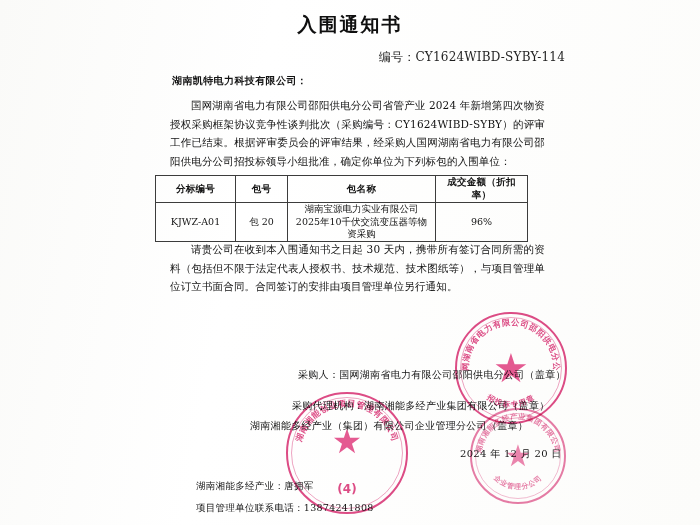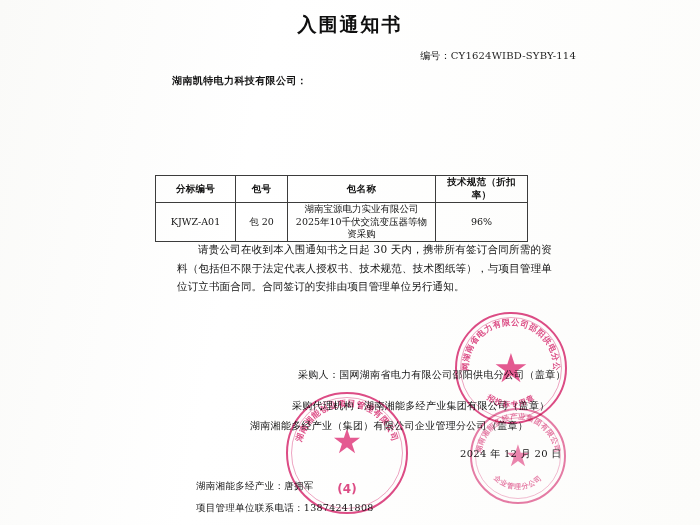--- a/index.html
+++ b/index.html
@@ -40,23 +40,23 @@
     width: 700px;
     text-align: center;
     font-family: "DejaVu Sans", "Liberation Sans", sans-serif;
     font-weight: bold;
     font-size: 19px;
     letter-spacing: 2px;
     color: #0f0f0f;
   }
   .doc-number {
     position: absolute;
-    right: 124px;
+    right: 135px;
     top: 49px;
-    font-size: 10px;
+    font-size: 12px;
     font-family: "DejaVu Serif", "Liberation Serif", serif;
     color: #1f1f1f;
     white-space: nowrap;
     letter-spacing: 0.2px;
   }
   .recipient {
     position: absolute;
     left: 172px;
     top: 74px;
     font-family: "DejaVu Sans", "Liberation Sans", sans-serif;
@@ -120,21 +120,20 @@
     display: block;
     padding: 0 4px;
     line-height: 12.5px;
   }
 
   .body-block-2 {
     position: absolute;
     left: 170px;
     top: 240px;
     width: 375px;
-    margin-left: 7px;
   }
 
   
   .sig-line {
     position: absolute;
     font-size: 10px;
     letter-spacing: 0.3px;
     color: #141414;
     white-space: nowrap;
   }
@@ -252,34 +251,37 @@
   <div id="content">
 
     <div class="doc-title">入围通知书</div>
 
     <div class="doc-number">
       <span>编号：</span><span>CY1624WIBD-SYBY-114</span>
     </div>
 
     <div class="recipient">湖南凯特电力科技有限公司：</div>
 
+    <div class="body-block">
+      <p class="body-para">国网湖南省电力有限公司邵阳供电分公司省管产业 2024 年新增第四次物资授权采购框架协议竞争性谈判批次（采购编号：CY1624WIBD-SYBY）的评审工作已结束。根据评审委员会的评审结果，经采购人国网湖南省电力有限公司邵阳供电分公司招投标领导小组批准，确定你单位为下列标包的入围单位：</p>
+    </div>
 
     <table class="bid-table">
       <colgroup>
         <col class="col-a">
           <col class="col-b">
           <col class="col-c">
           <col class="col-d">
       </colgroup>
       <thead>
         <tr>
           <th>分标编号</th>
           <th>包号</th>
           <th>包名称</th>
-          <th>技术规范（折扣率）</th>
+          <th>成交金额（折扣率）</th>
         </tr>
       </thead>
       <tbody>
         <tr>
           <td>KJWZ-A01</td>
           <td>包 20</td>
           <td>
               <span class="pkg-name">湖南宝源电力实业有限公司2025年10千伏交流变压器等物资采购</span>
             </td>
           <td>96%</td>

